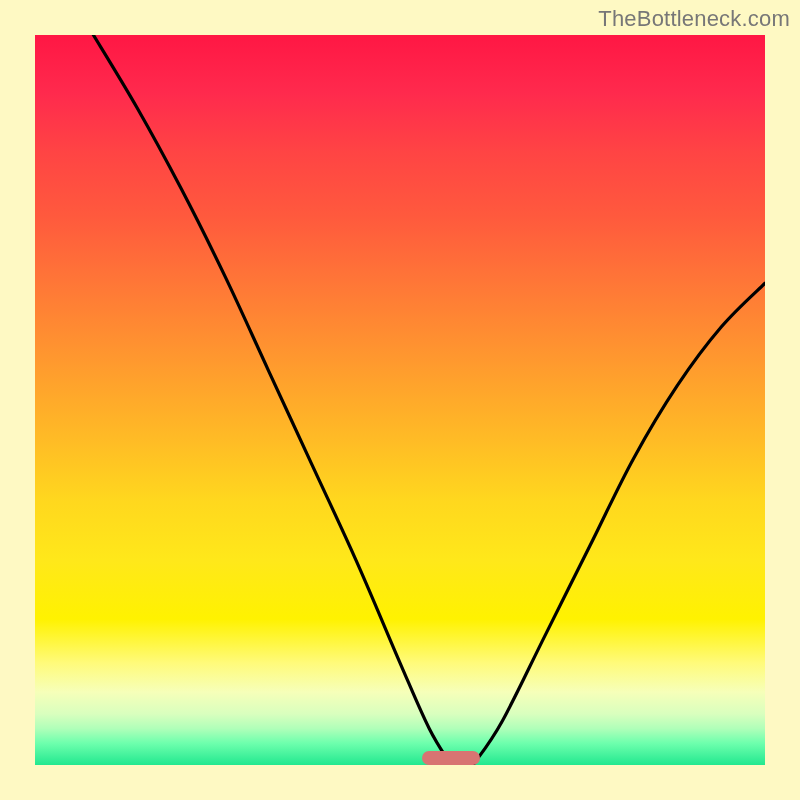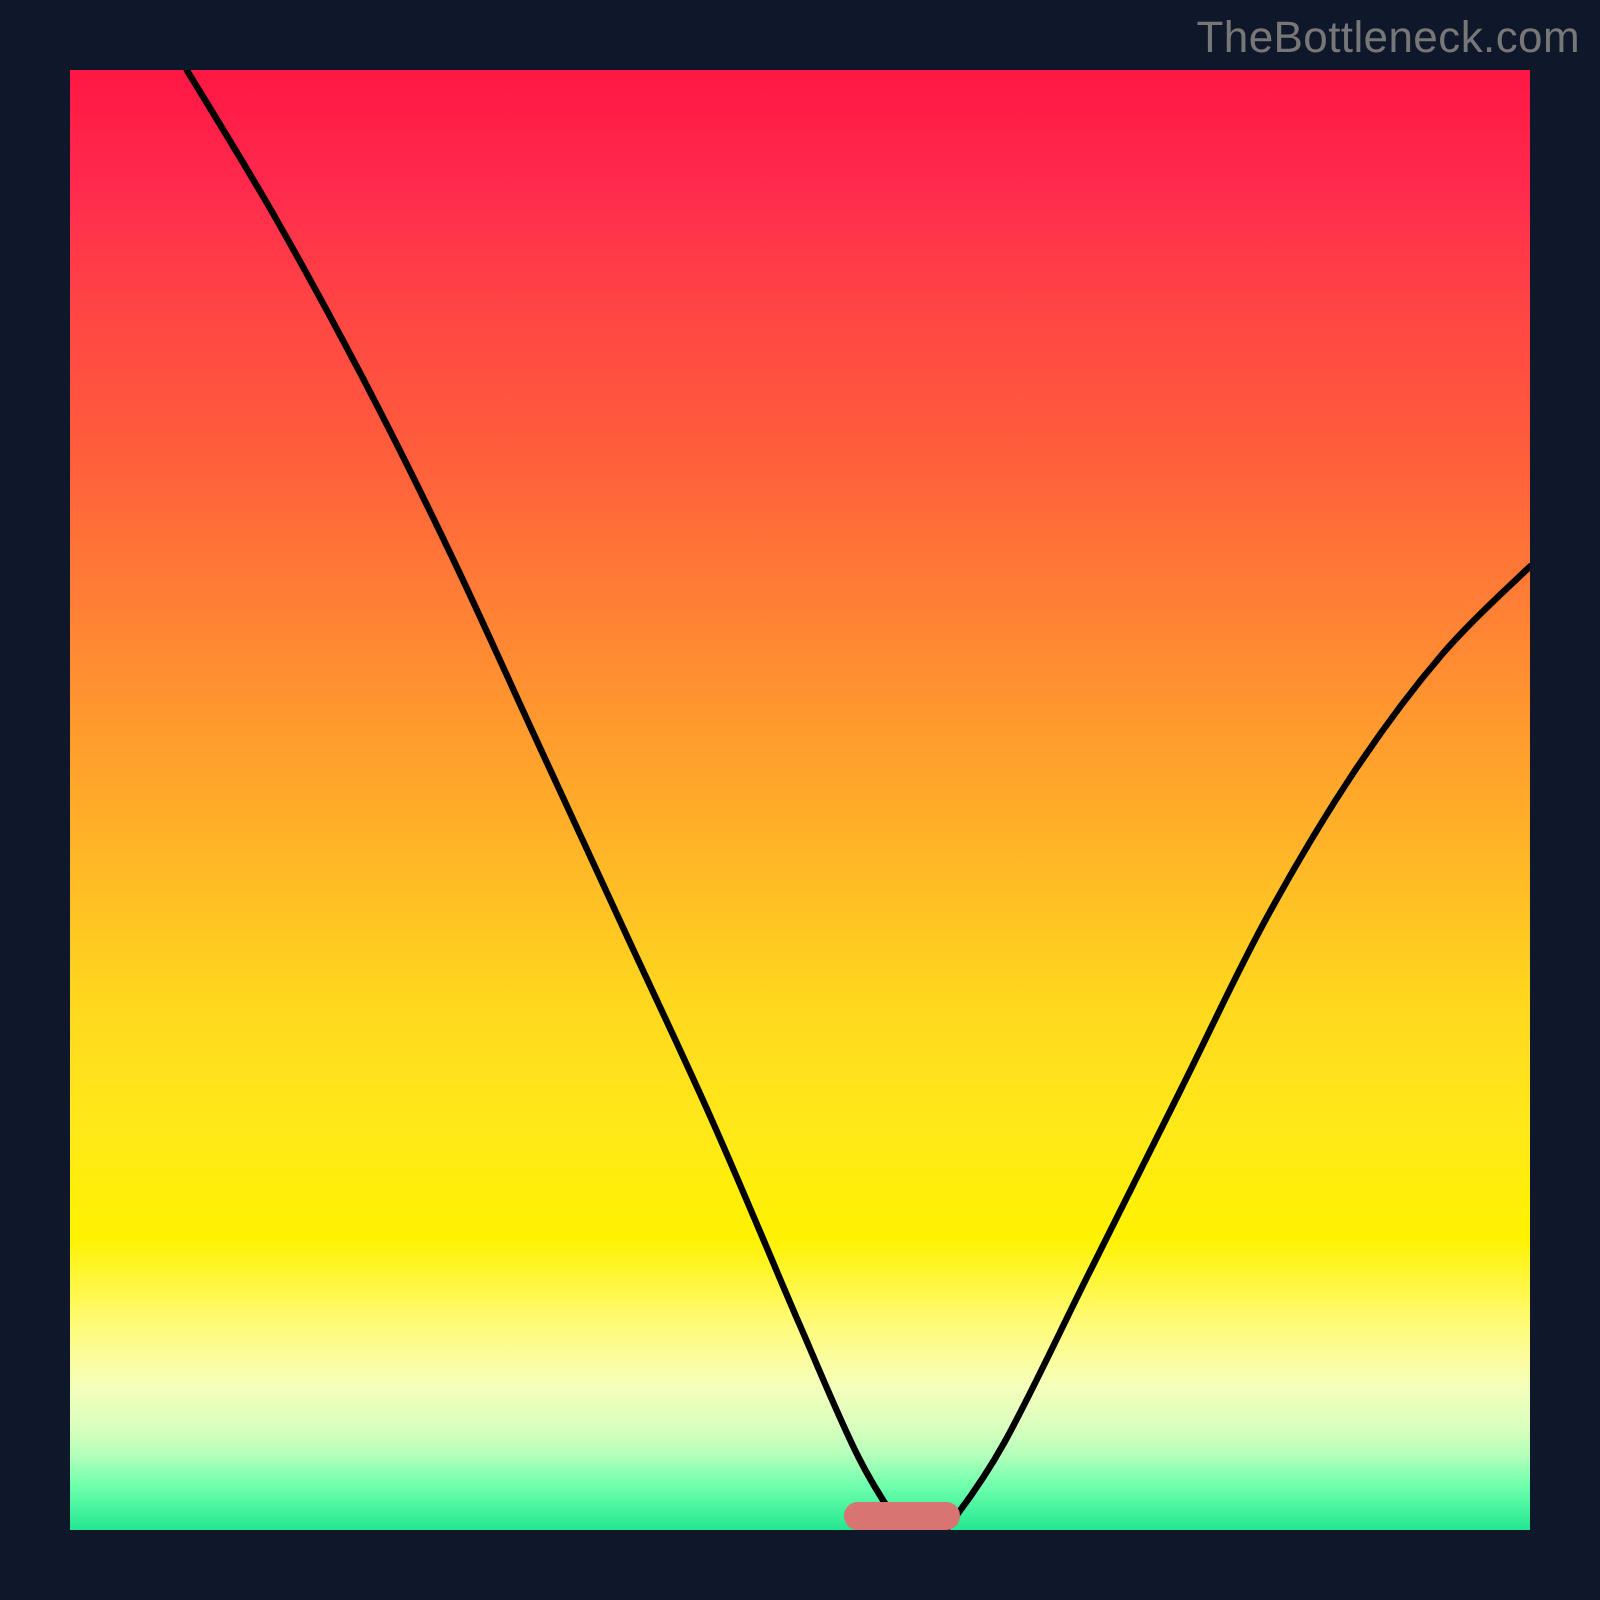--- a/index.html
+++ b/index.html
@@ -7,21 +7,21 @@
     padding: 0;
     width: 800px;
     height: 800px;
     background: #000;
     overflow: hidden;
   }
   .container {
     position: relative;
     width: 800px;
     height: 800px;
-    background: #0f172a;
+    background: #fef9c3;
   }
   .watermark {
     position: absolute;
     top: 6px;
     right: 10px;
     color: #777;
     font-family: Arial, Helvetica, sans-serif;
     font-size: 22px;
     font-weight: normal;
     text-align: right;

